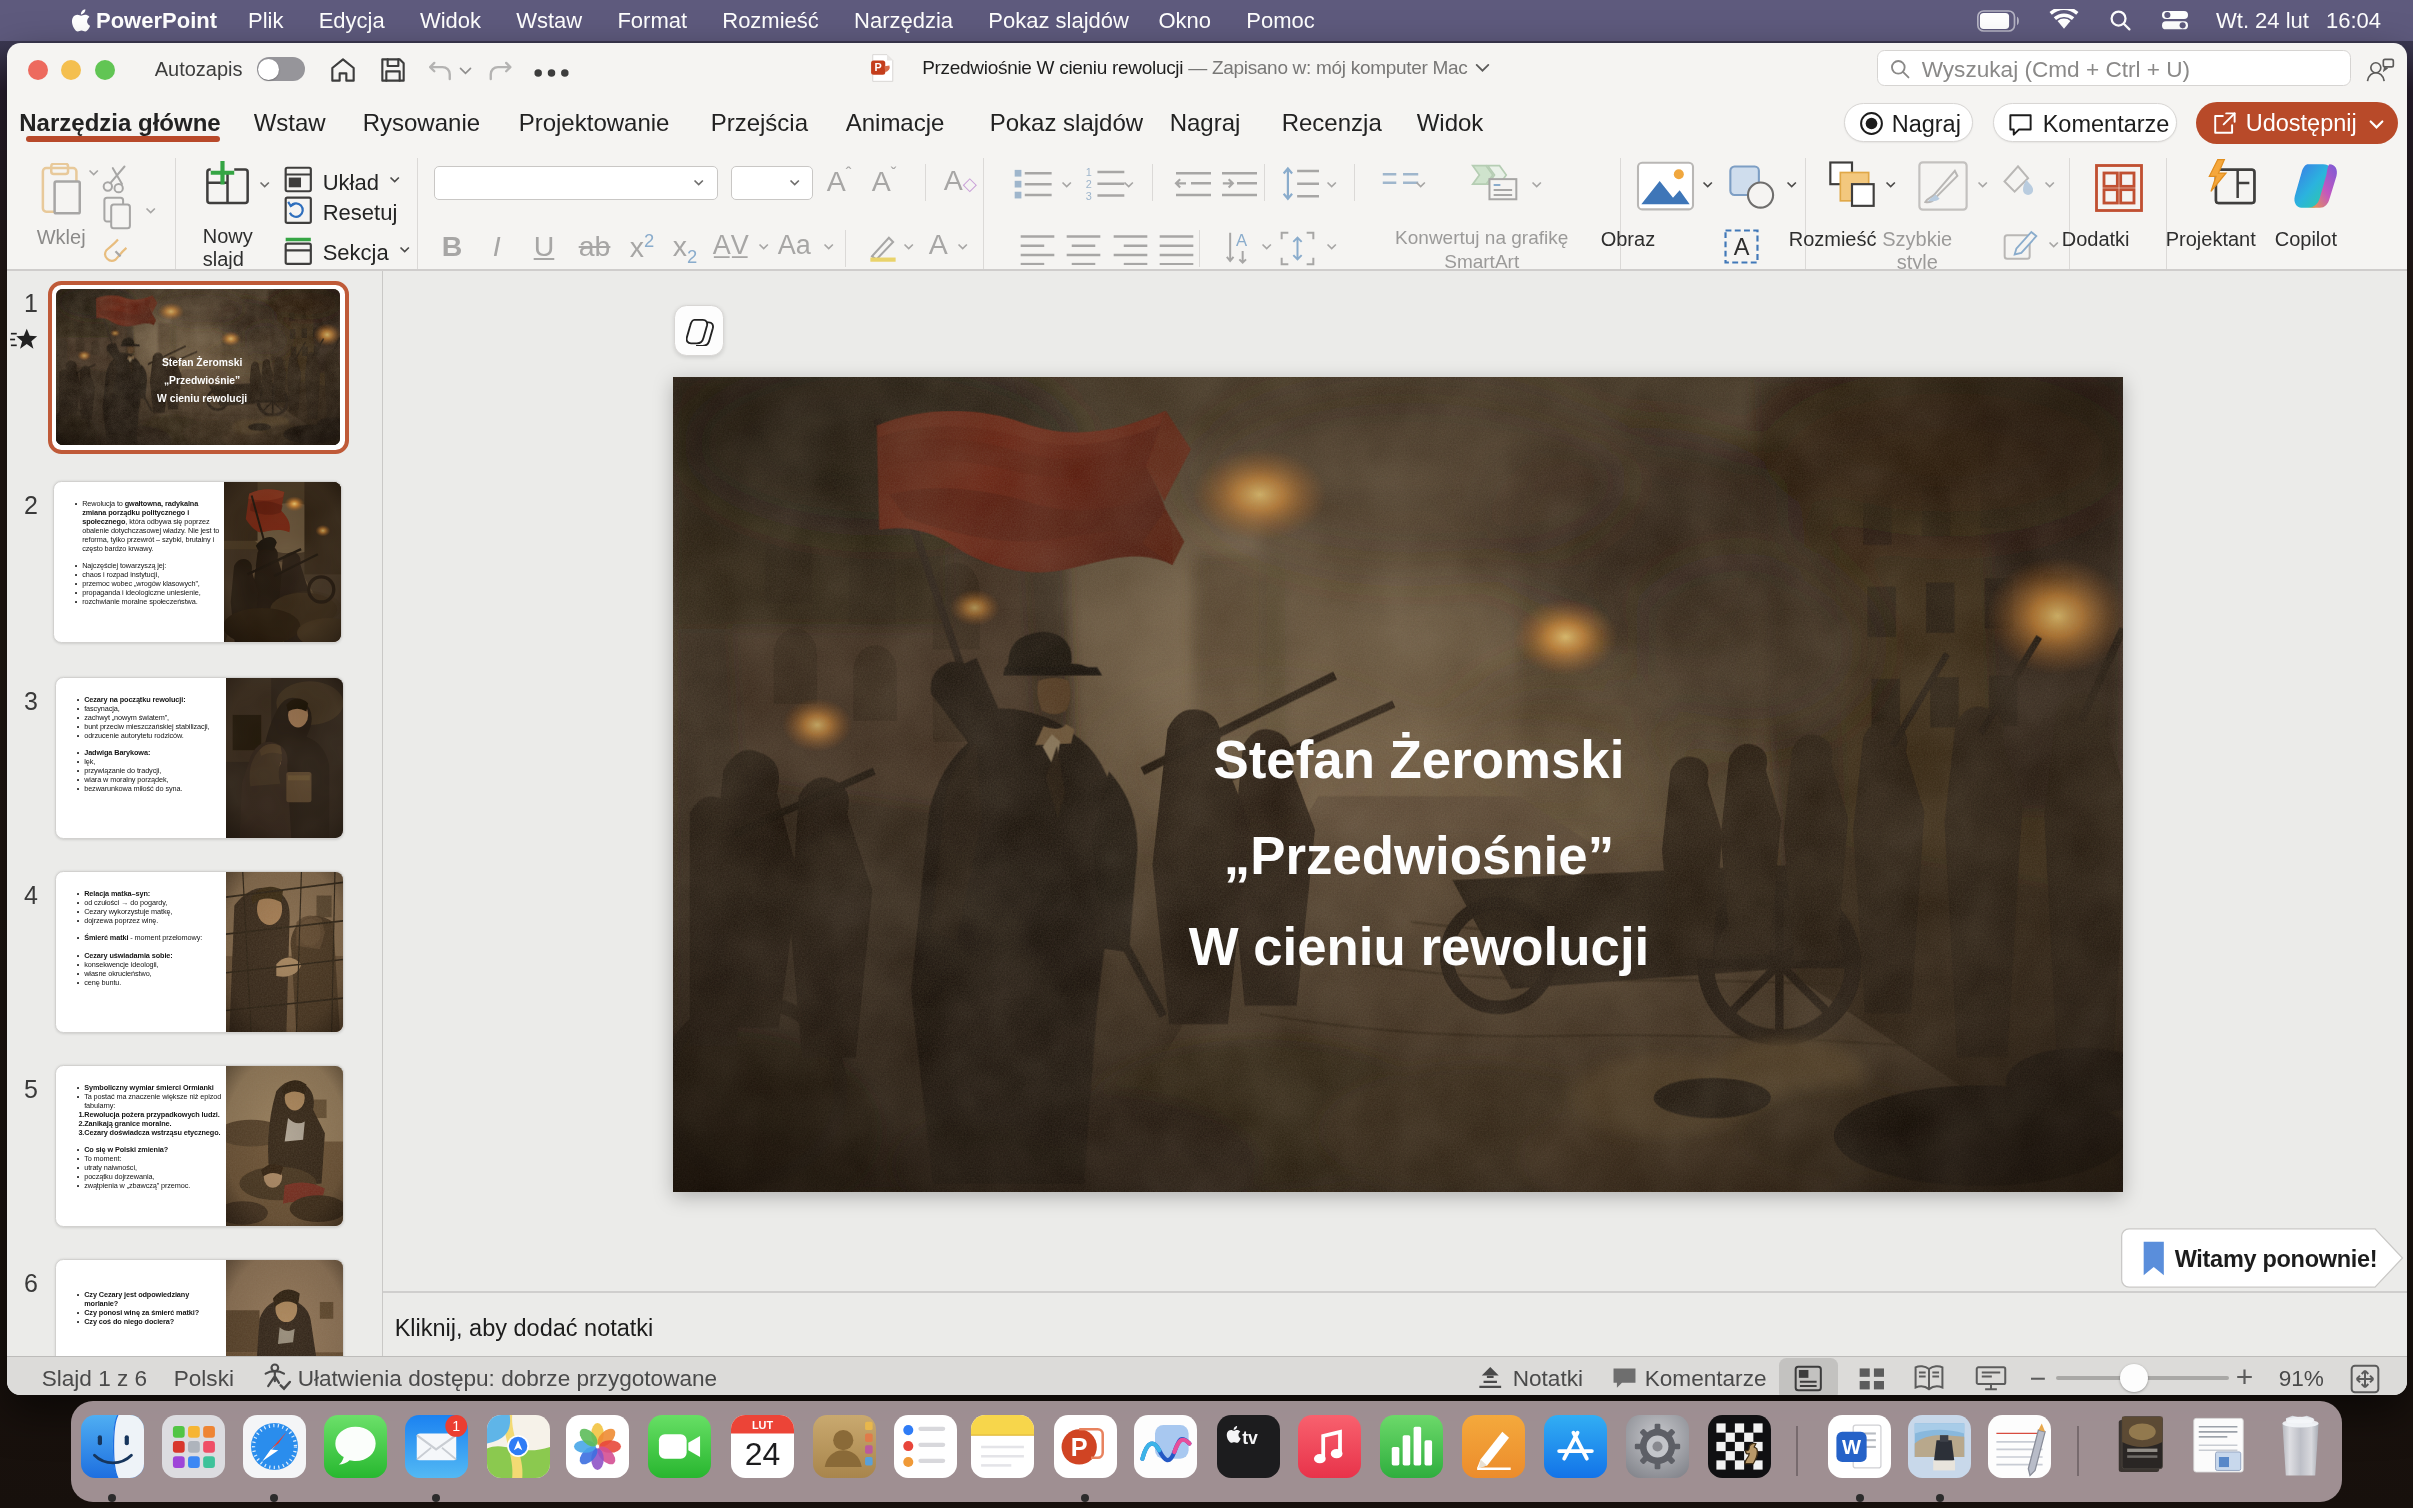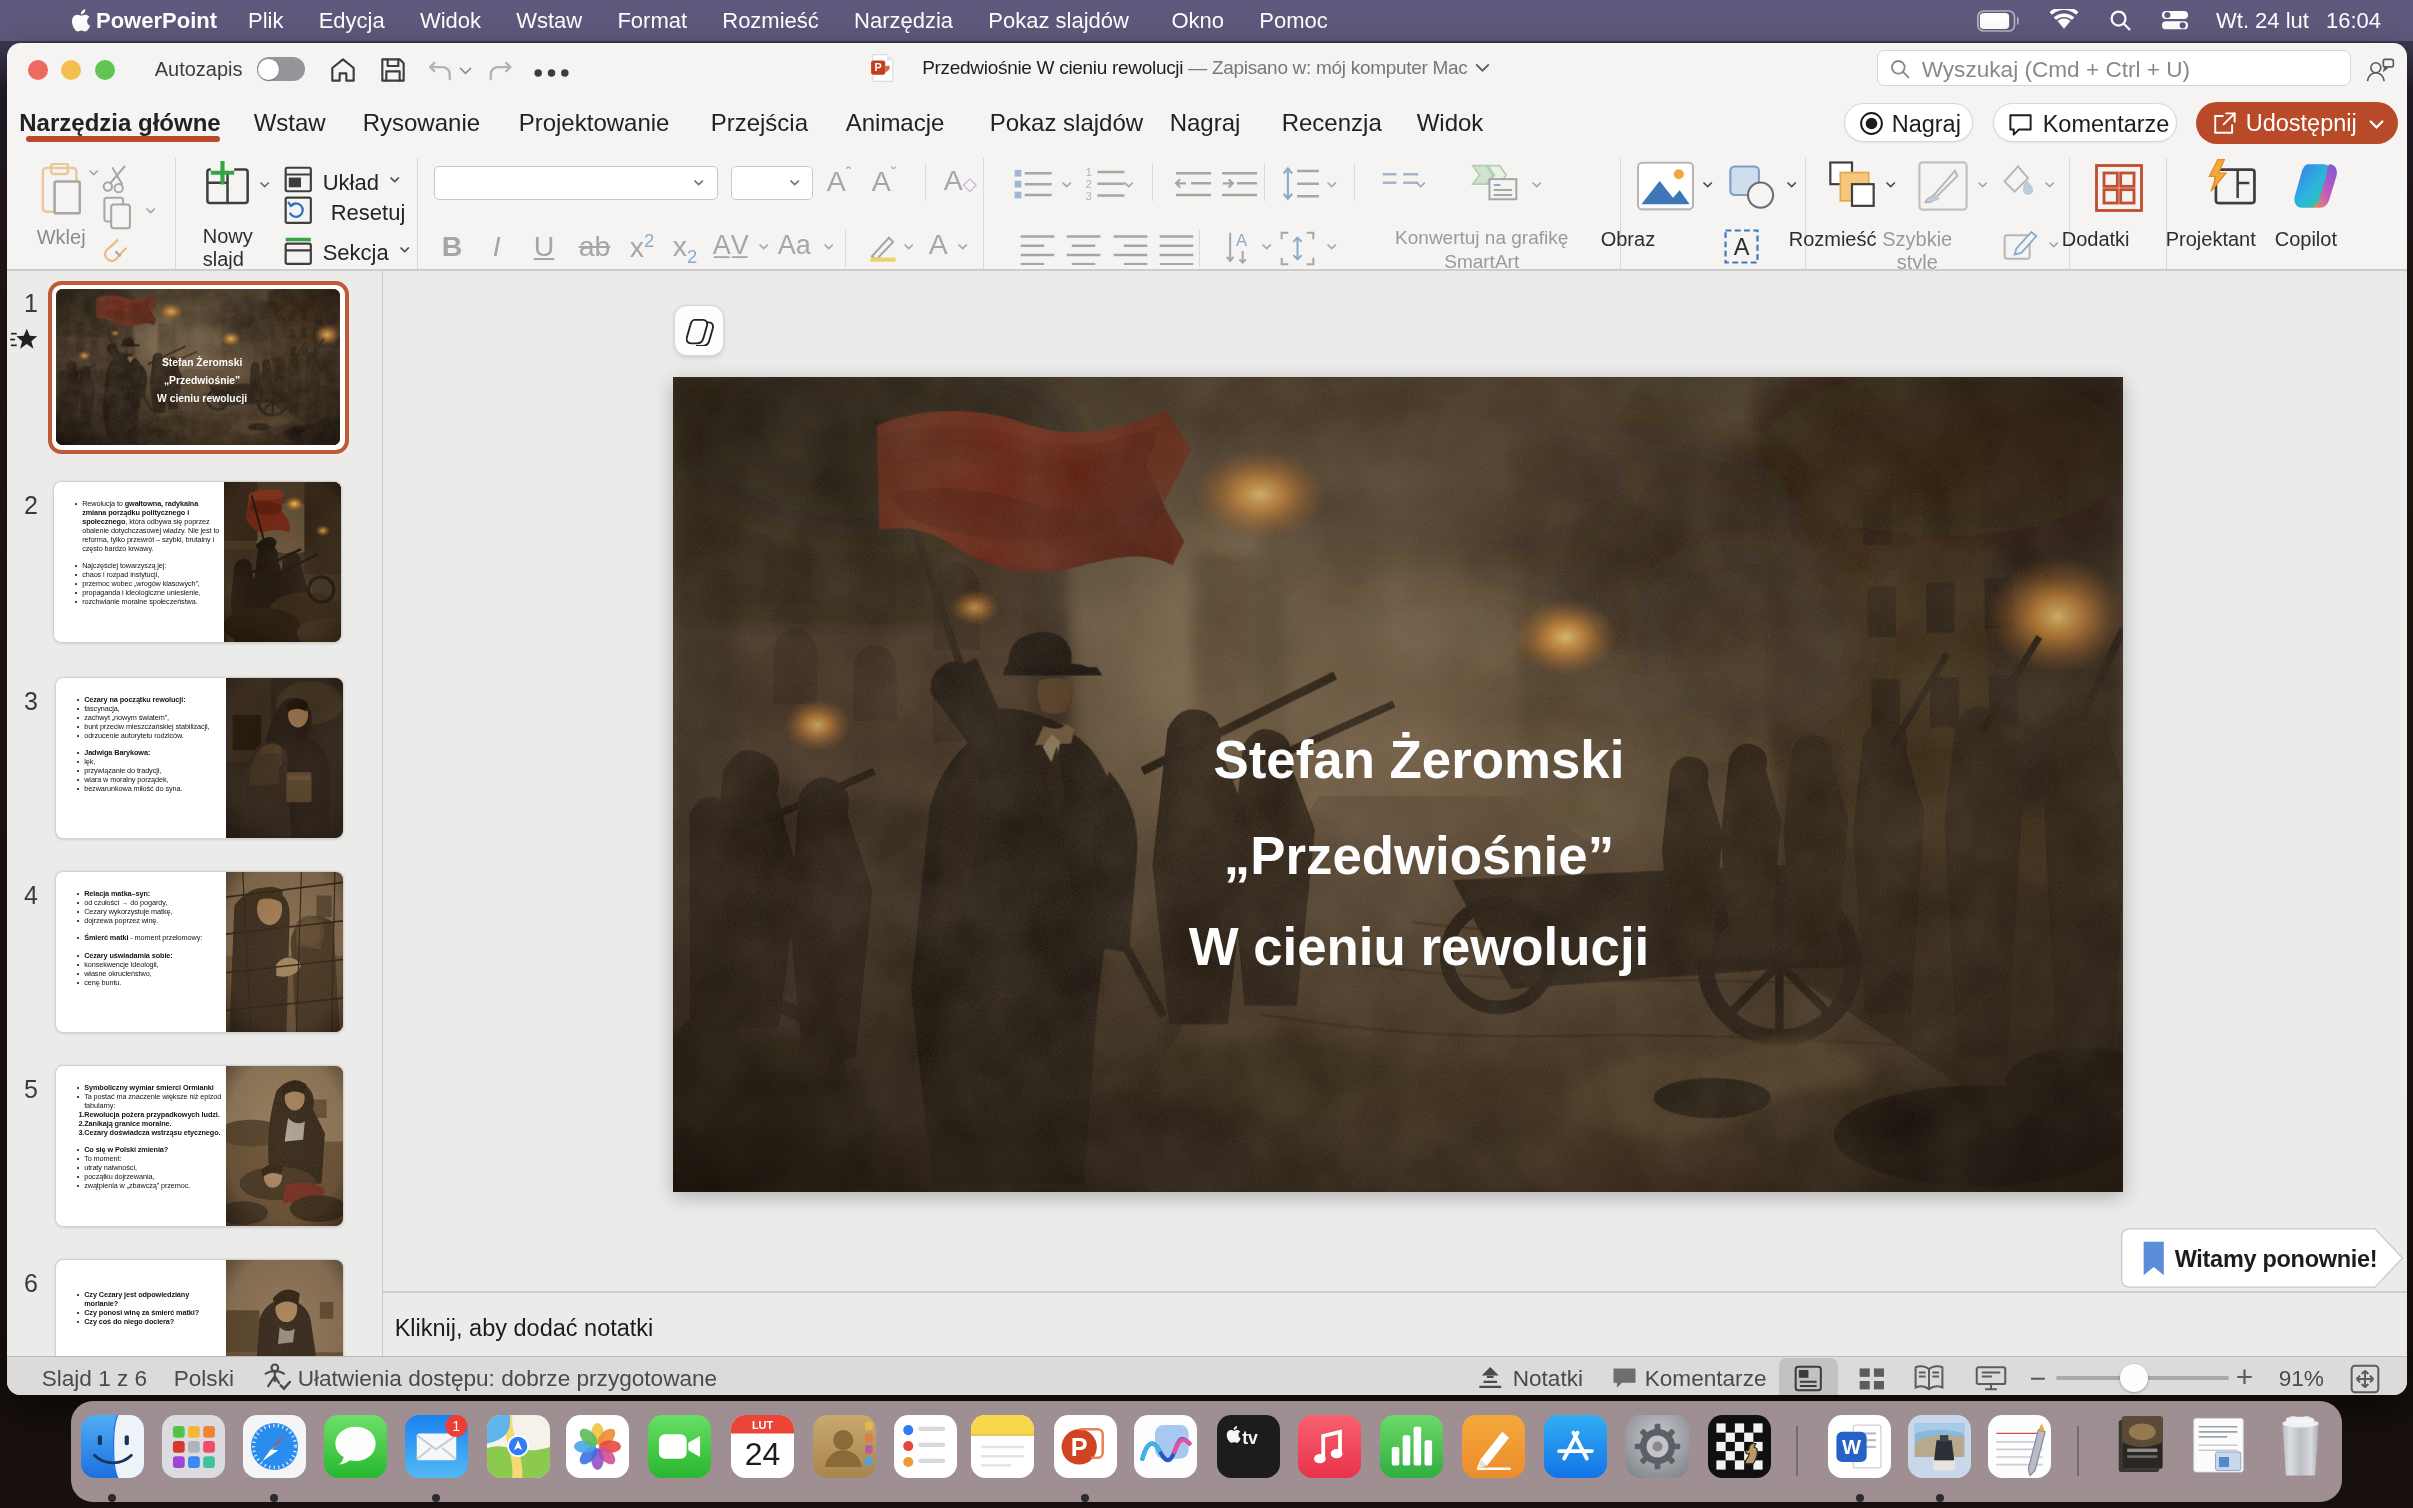--- a/index.html
+++ b/index.html
@@ -63,21 +63,21 @@
     </svg>
   <span class="b" style="margin:0 17.6px 0 5px; white-space:nowrap">PowerPoint</span>
   <span class="it" style="margin-left:13.4px">Plik</span>
   <span class="it">Edycja</span>
   <span class="it">Widok</span>
   <span class="it">Wstaw</span>
   <span class="it">Format</span>
   <span class="it">Rozmieść</span>
   <span class="it">Narzędzia</span>
   <span class="it">Pokaz slajdów</span>
-  <span class="it" style="margin-left:25px">Okno</span>
+  <span class="it" style="margin-left:12px">Okno</span>
   <span class="it">Pomoc</span>
   <span style="flex:1"></span>
   <svg width="45" height="22" viewBox="0 0 54 26" style="margin-right:27px">
       <rect x="1" y="1" width="44" height="24" rx="7" fill="none" stroke="#fff" stroke-opacity=".55" stroke-width="2"></rect>
       <rect x="3.5" y="3.5" width="35" height="19" rx="4.5" fill="#fff"></rect>
       <path d="M48 8v10c3-.8 3-9.2 0-10z" fill="#fff" fill-opacity=".55"></path>
     </svg>
   <svg width="30" height="22.6" viewBox="0 0 34 24" style="margin-right:30px">
       <path d="M17 21.5l-7.3-8.8a11.4 11.4 0 0 1 14.6 0z" fill="#fff"></path>
       <path d="M5.4 8.5a17.8 17.8 0 0 1 23.2 0l-2.6 3.1a13.8 13.8 0 0 0-18 0z" fill="#fff"></path>
@@ -241,21 +241,21 @@
       </svg>
     <span class="abs" style="left:316px; top:23.5px; font-size:22px; color:#242424;">Układ</span>
     <svg class="abs" style="left:381px; top:28.5px" width="13.4" height="10" viewBox="0 0 16 12" fill="none" stroke="#4c4b4a" stroke-width="2">
         <path d="M3 3l5 5 5-5"></path>
       </svg>
     <svg class="abs" style="left:277px; top:50px" width="28.5" height="28.5" viewBox="0 0 34 34" fill="none" stroke="#3f3e3d" stroke-width="2.6">
         <rect x="2" y="2" width="30" height="30" rx="2"></rect>
         <path d="M8 12a8 8 0 1 1-1 8" stroke="#2f6fbd"></path>
         <path d="M5 7l3 5 5-3" stroke="#2f6fbd" fill="none"></path>
       </svg>
-    <span class="abs" style="left:324px; top:54px; font-size:22px; color:#242424;">Resetuj</span>
+    <span class="abs" style="left:316px; top:54px; font-size:22px; color:#242424;">Resetuj</span>
     <svg class="abs" style="left:277px; top:91px" width="28.5" height="28.5" viewBox="0 0 34 34" fill="none" stroke="#3f3e3d" stroke-width="2.6">
         <rect x="2" y="8" width="30" height="24" rx="2"></rect>
         <line x1="2" y1="3" x2="32" y2="3" stroke="#35a544" stroke-width="4"></line>
         <line x1="2" y1="16" x2="32" y2="16"></line>
       </svg>
     <span class="abs" style="left:316px; top:94px; font-size:22px; color:#242424;">Sekcja</span>
     <svg class="abs" style="left:391px; top:99px" width="13.4" height="10" viewBox="0 0 16 12" fill="none" stroke="#4c4b4a" stroke-width="2">
         <path d="M3 3l5 5 5-5"></path>
       </svg>
     <div class="abs" style="left:410px; top:11.7px; width:1.7px; height:111px; background:#dbd9d7;"></div>

